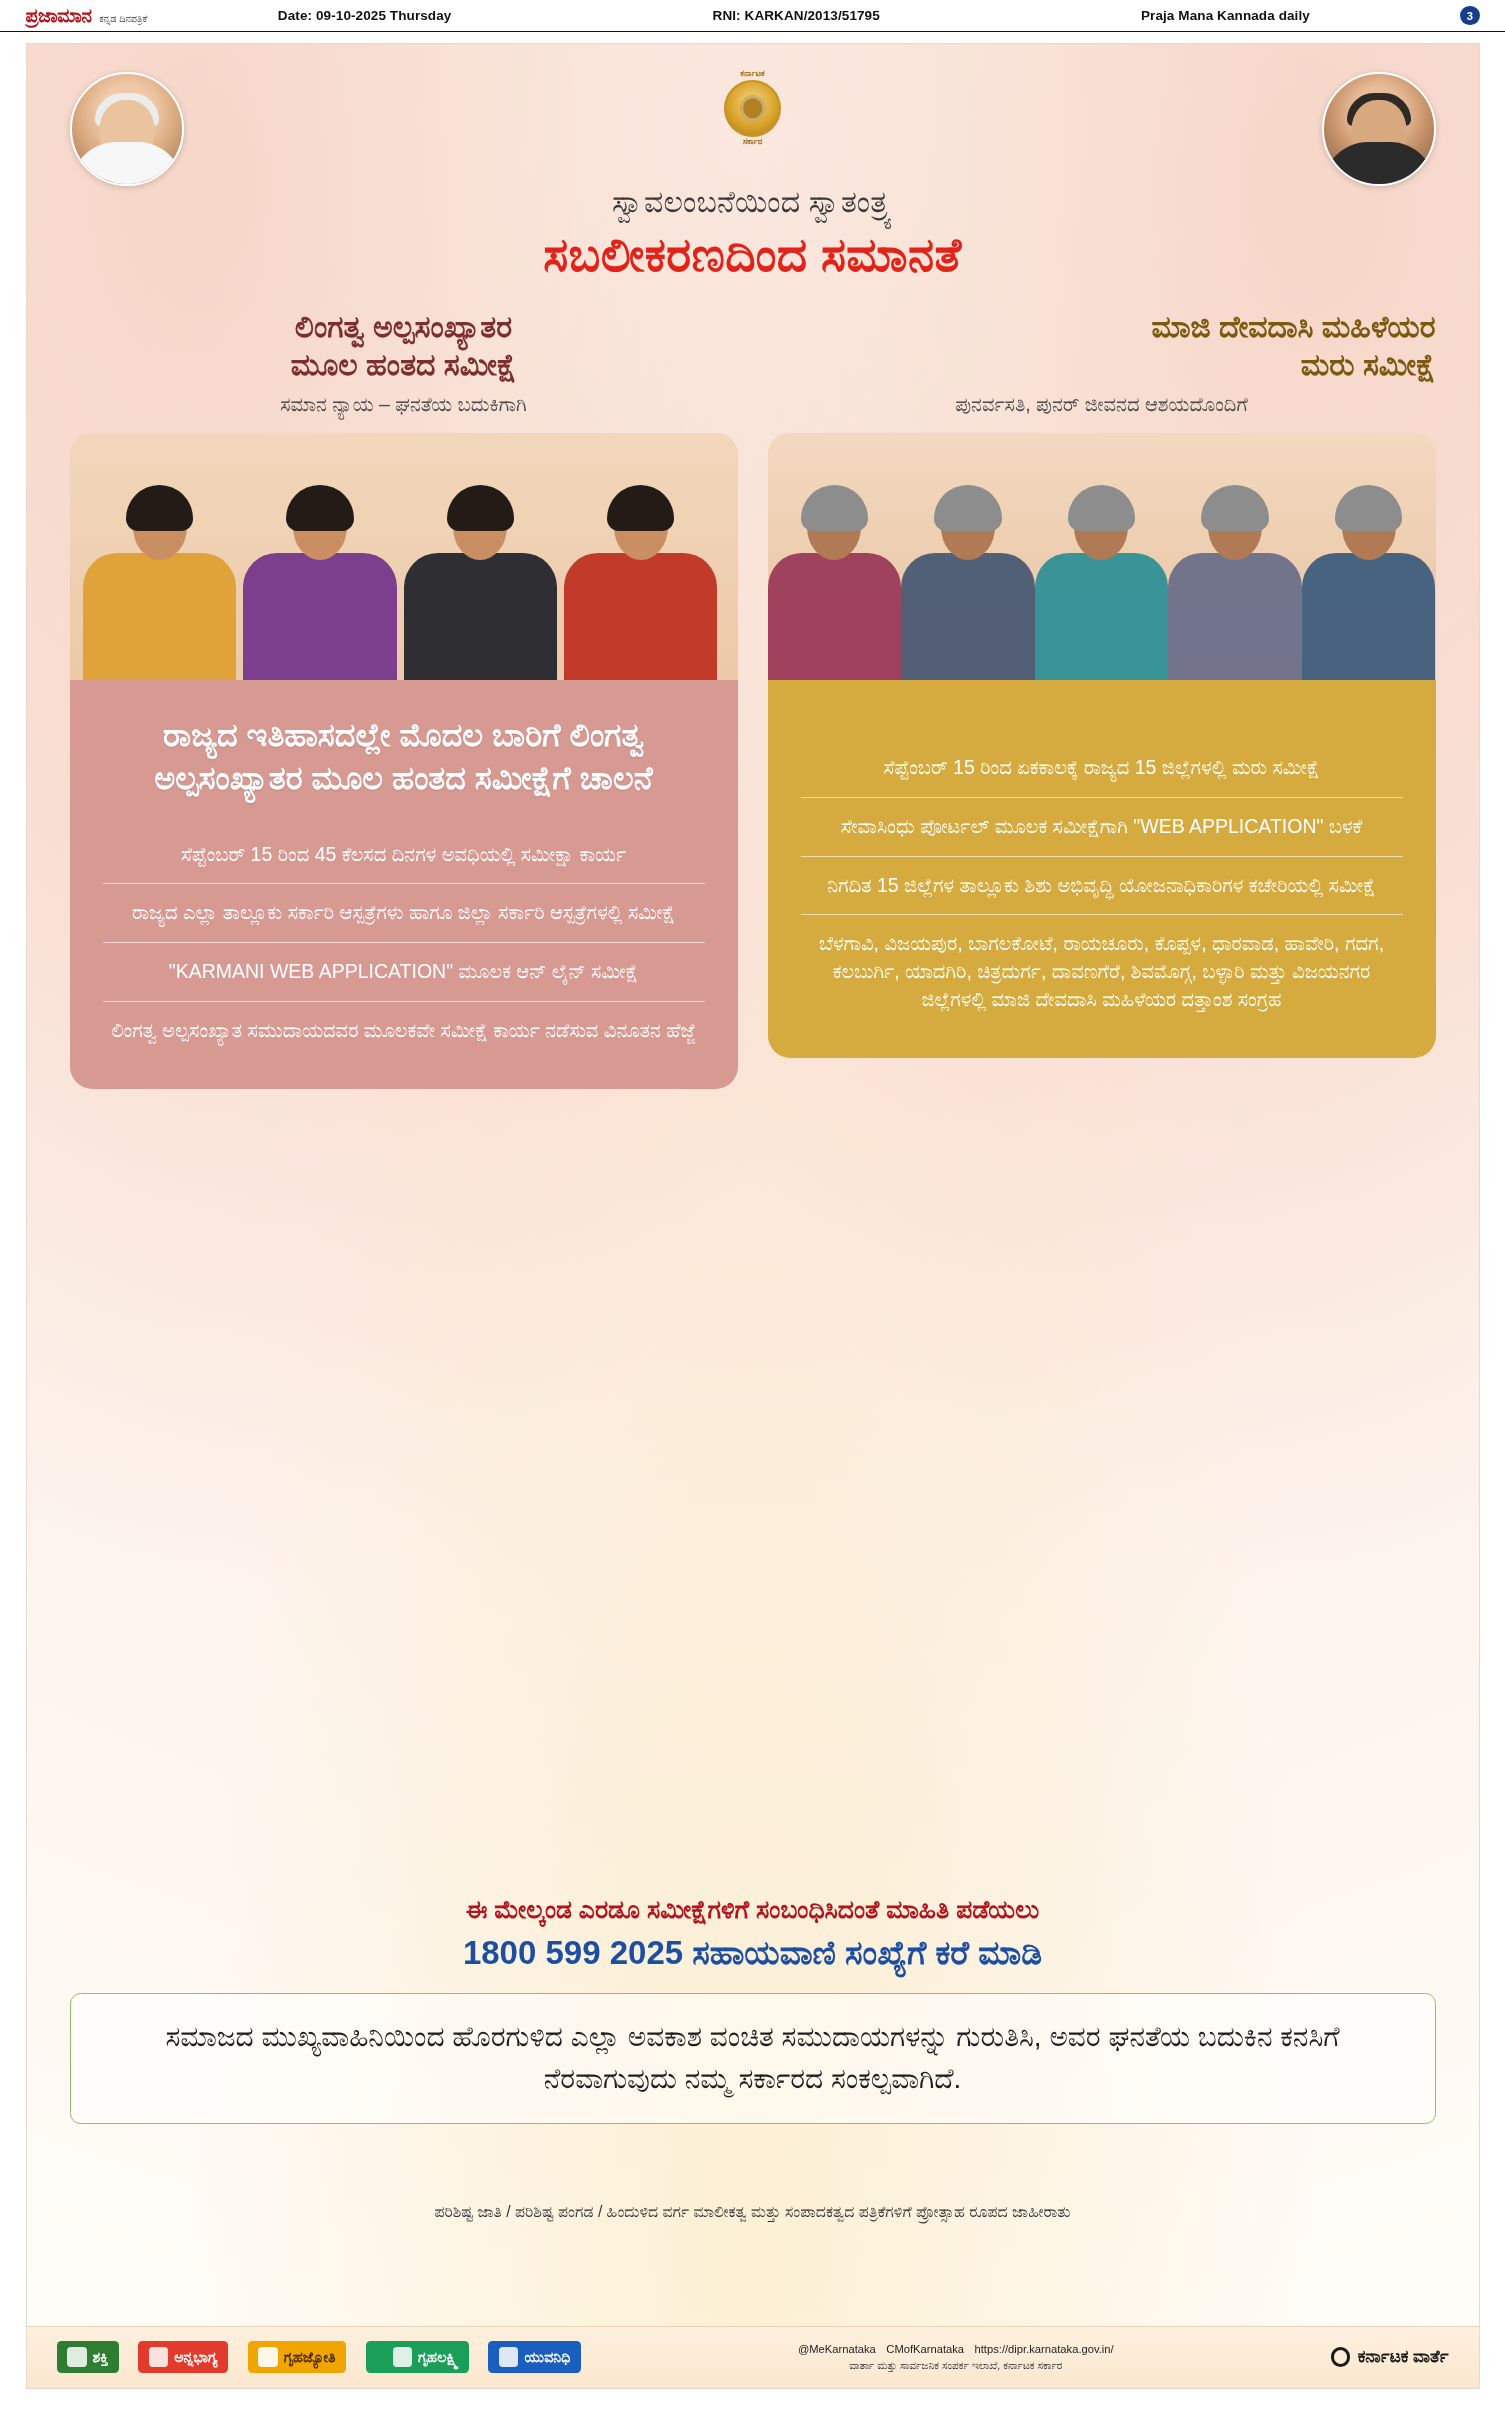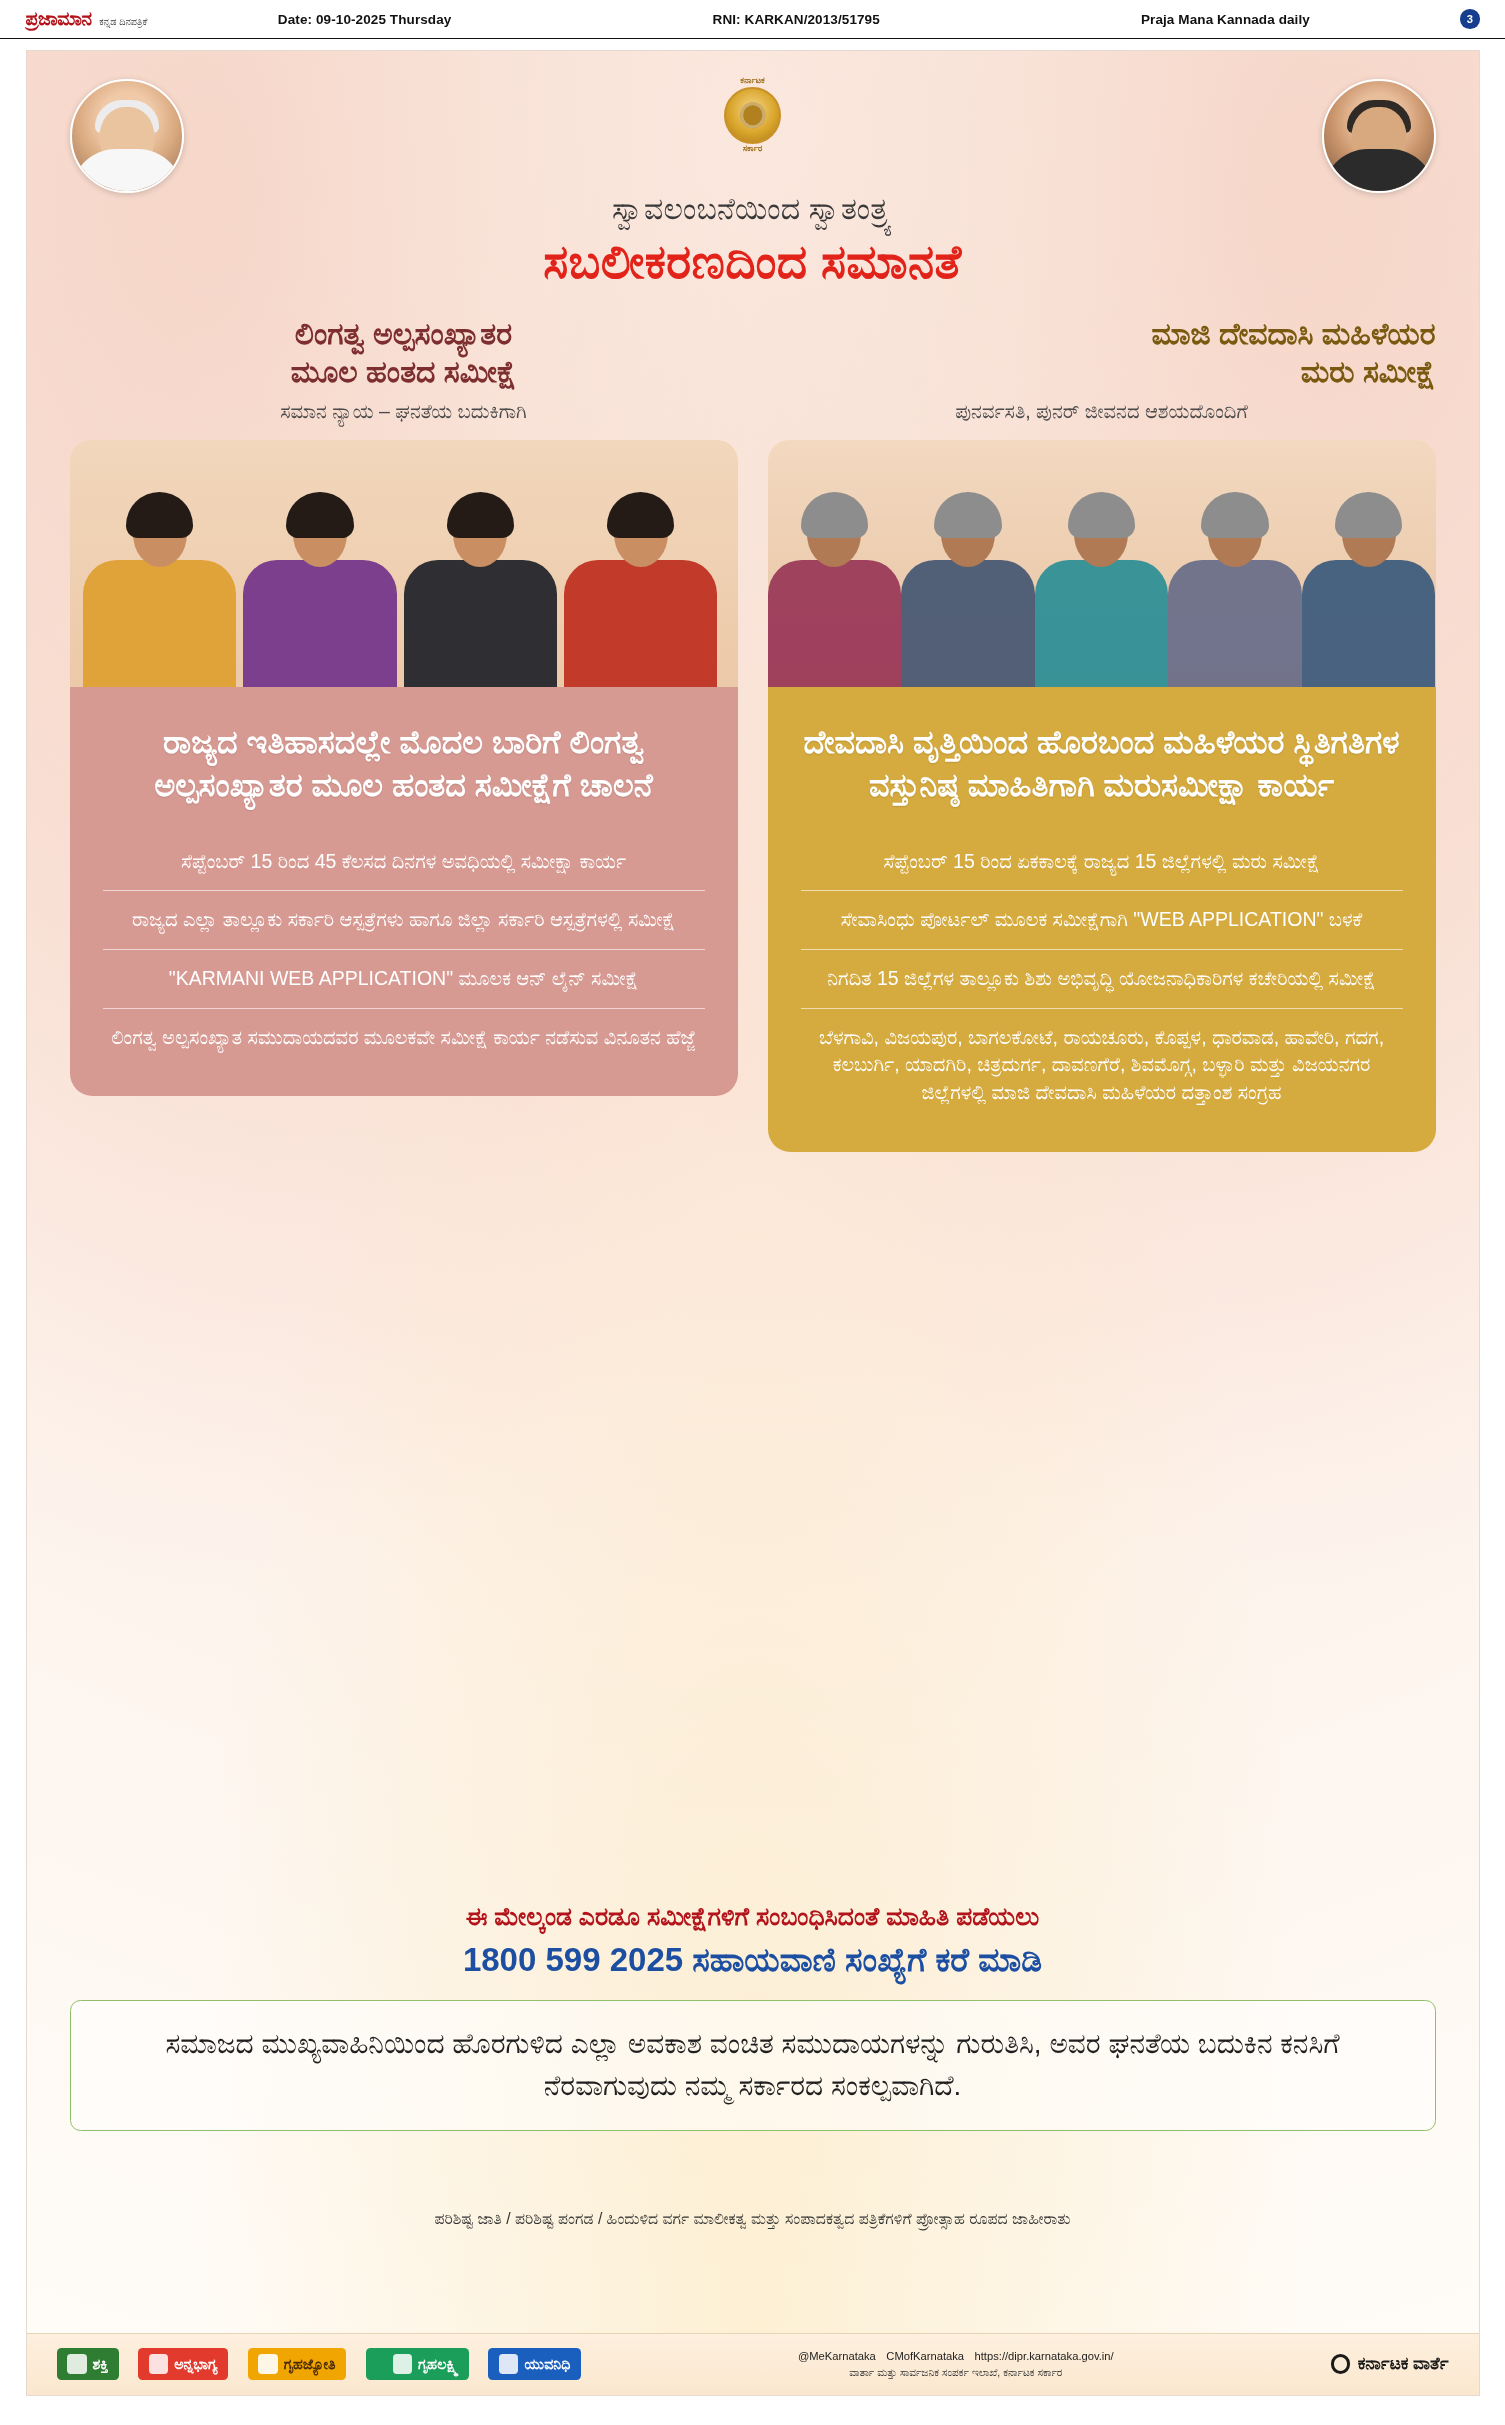--- a/index.html
+++ b/index.html
@@ -7,21 +7,21 @@
   body {
     width:1505px; height:2426px;
     background:#ffffff;
     font-family:"Liberation Sans", sans-serif;
     color:#1a1a1a;
     overflow:hidden;
   }
 
   
   .masthead {
-    height:39px;
+    height:32px;
     display:flex; align-items:center;
     padding:0 25.5px;
     border-bottom:1.5px solid #111;
     position:relative;
   }
   .mast-logo { display:flex; align-items:baseline; gap:7.5px; }
   .mast-logo-main {
     font-family:"Liberation Serif", serif;
     font-weight:bold; font-size:19px; color:#b3141b;
     letter-spacing:-0.4px;
@@ -337,21 +337,20 @@
           <div class="head"></div>
           <div class="torso" style="background:#6c6f8a;"></div>
         </div>
         <div class="person" style="left:80%;width:20%;">
           <div class="head"></div>
           <div class="torso" style="background:#3f5d7d;"></div>
         </div>
       </div>
 
       <div class="panel right">
-        <div class="panel-head">ದೇವದಾಸಿ ವೃತ್ತಿಯಿಂದ ಹೊರಬಂದ ಮಹಿಳೆಯರ ಸ್ಥಿತಿಗತಿಗಳ ವಸ್ತುನಿಷ್ಠ ಮಾಹಿತಿಗಾಗಿ ಮರುಸಮೀಕ್ಷಾ ಕಾರ್ಯ</div>
         <div class="panel-list">
           <div class="panel-item">ಸೆಪ್ಟೆಂಬರ್ 15 ರಿಂದ ಏಕಕಾಲಕ್ಕೆ ರಾಜ್ಯದ 15 ಜಿಲ್ಲೆಗಳಲ್ಲಿ ಮರು ಸಮೀಕ್ಷೆ</div>
           <div class="panel-item">ಸೇವಾಸಿಂಧು ಪೋರ್ಟಲ್ ಮೂಲಕ ಸಮೀಕ್ಷೆಗಾಗಿ "WEB APPLICATION" ಬಳಕೆ</div>
           <div class="panel-item">ನಿಗದಿತ 15 ಜಿಲ್ಲೆಗಳ ತಾಲ್ಲೂಕು ಶಿಶು ಅಭಿವೃದ್ಧಿ ಯೋಜನಾಧಿಕಾರಿಗಳ ಕಚೇರಿಯಲ್ಲಿ ಸಮೀಕ್ಷೆ</div>
           <div class="panel-item">ಬೆಳಗಾವಿ, ವಿಜಯಪುರ, ಬಾಗಲಕೋಟೆ, ರಾಯಚೂರು, ಕೊಪ್ಪಳ, ಧಾರವಾಡ, ಹಾವೇರಿ, ಗದಗ, ಕಲಬುರ್ಗಿ, ಯಾದಗಿರಿ, ಚಿತ್ರದುರ್ಗ, ದಾವಣಗೆರೆ, ಶಿವಮೊಗ್ಗ, ಬಳ್ಳಾರಿ ಮತ್ತು ವಿಜಯನಗರ ಜಿಲ್ಲೆಗಳಲ್ಲಿ ಮಾಜಿ ದೇವದಾಸಿ ಮಹಿಳೆಯರ ದತ್ತಾಂಶ ಸಂಗ್ರಹ</div>
         </div>
       </div>
     </div>
   </div>
 

